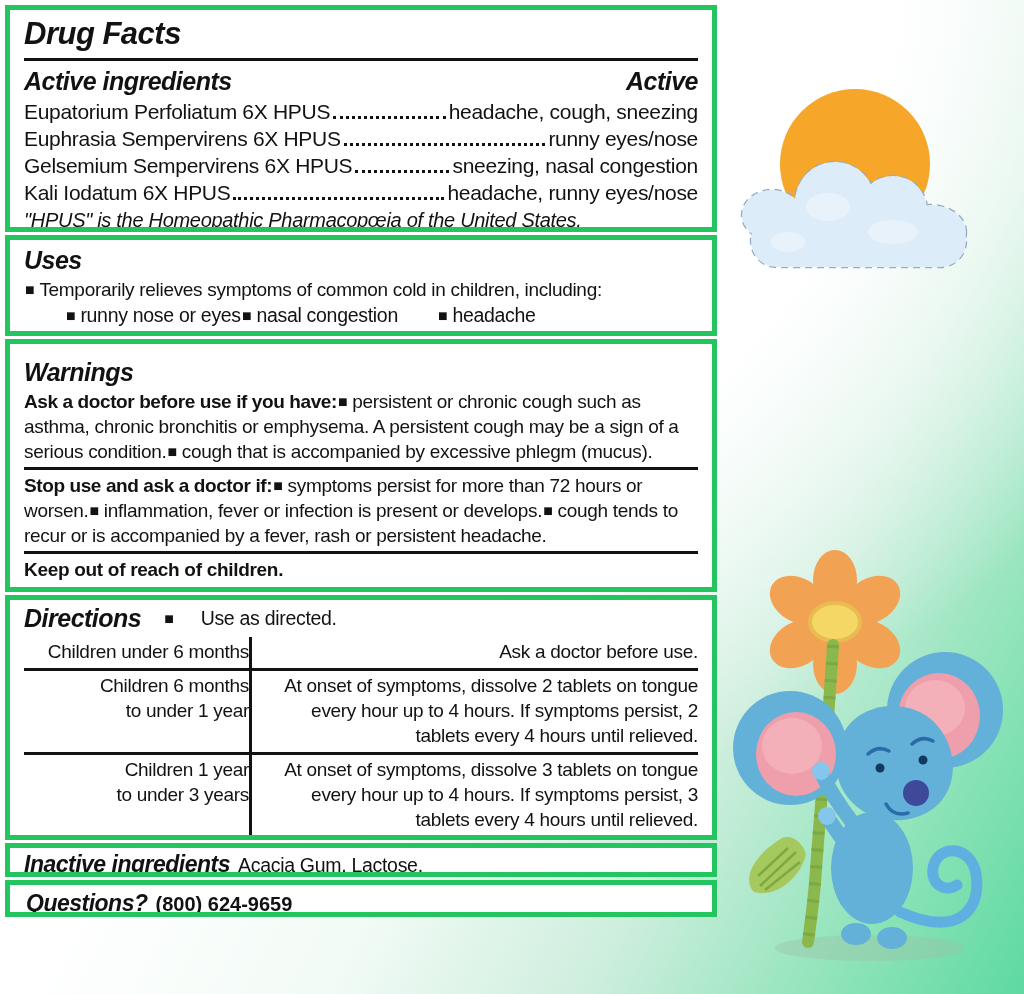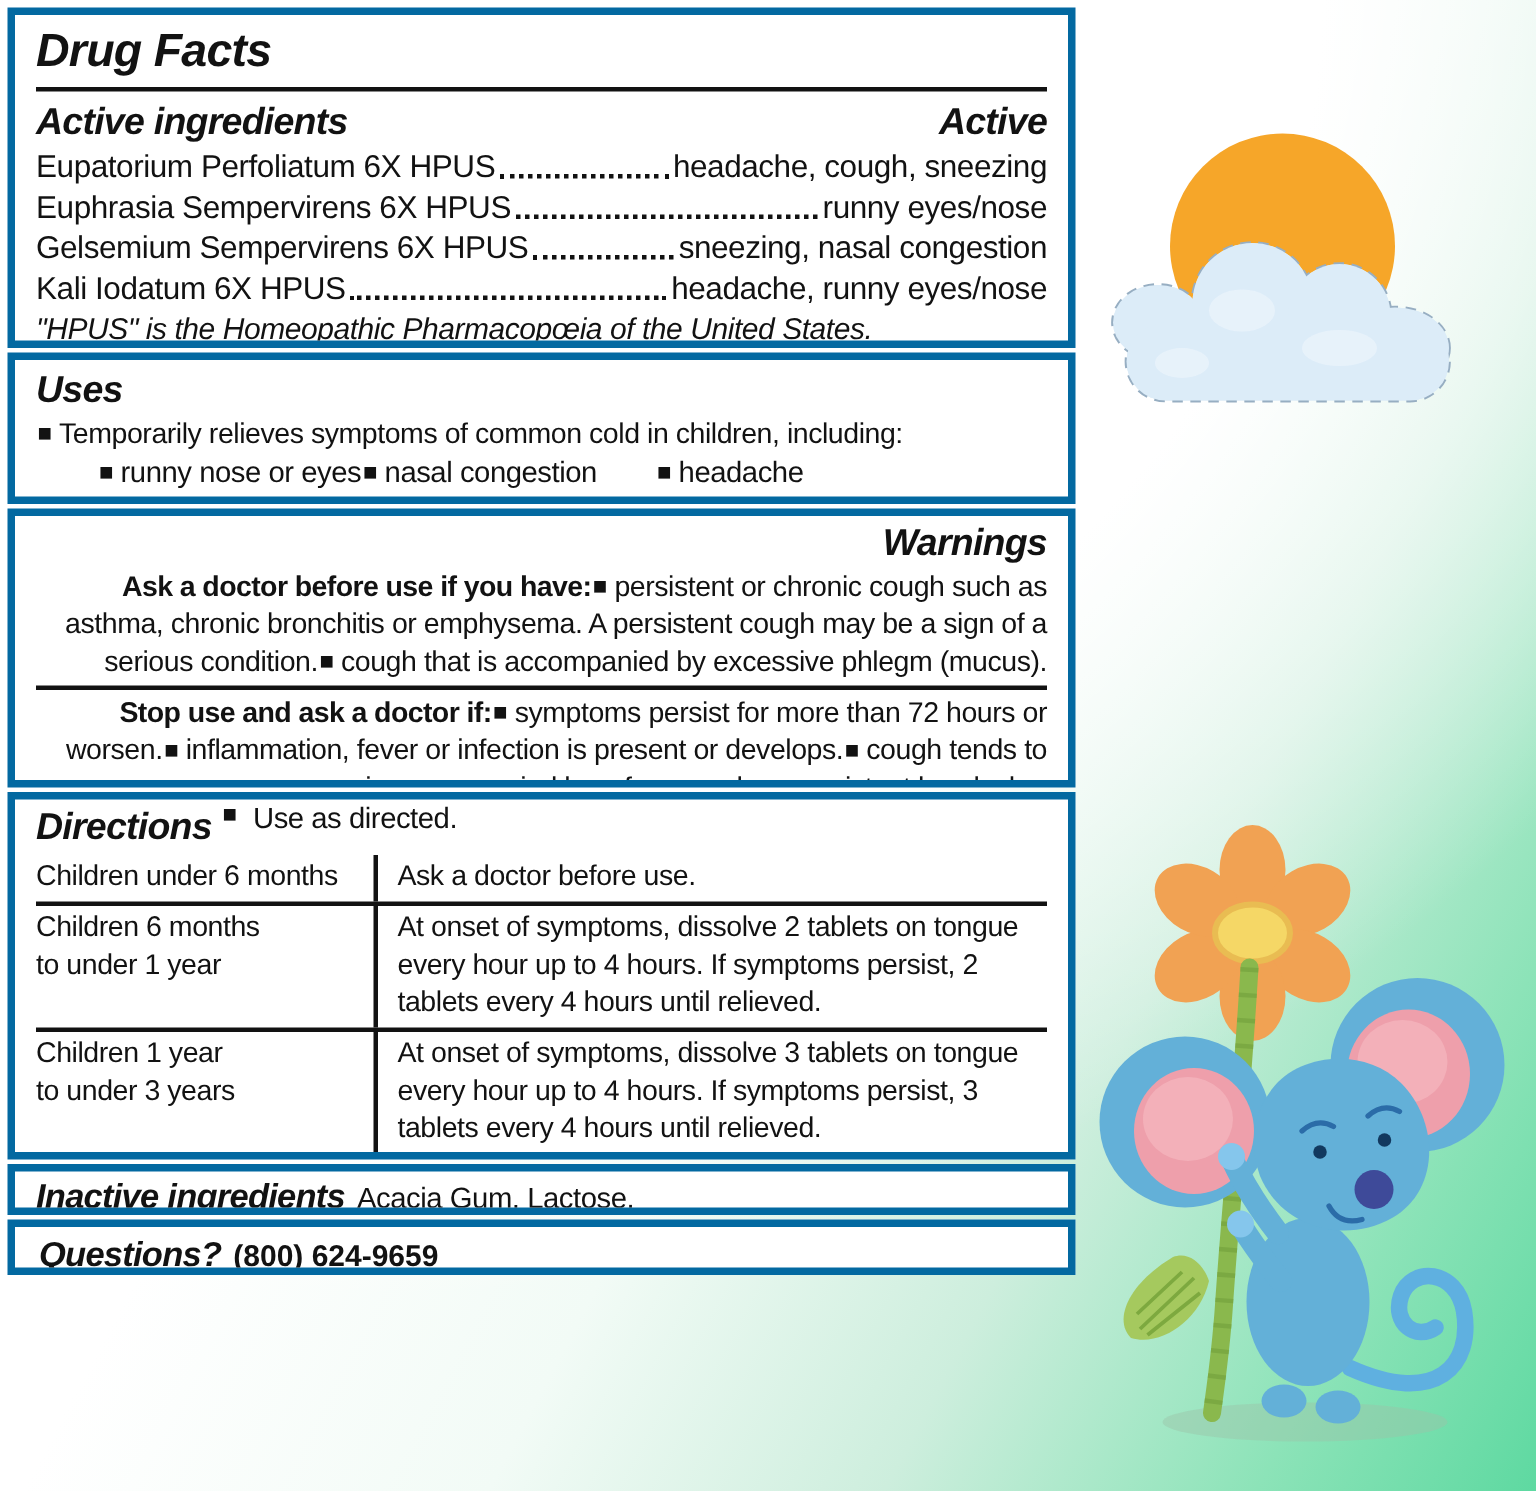--- a/index.html
+++ b/index.html
@@ -5,43 +5,43 @@
   html,body{margin:0;padding:0;}
   body{
     width:1024px;height:994px;position:relative;overflow:hidden;
     font-family:"Liberation Sans",sans-serif;color:#121212;
     background:
       radial-gradient(ellipse 150% 115% at 8% 0%, #ffffff 52%, rgba(255,255,255,0) 78%),
       linear-gradient(118deg,#ffffff 35%,#f2fbf6 55%,#cdeedd 72%,#8ce3b8 88%,#5ed9a1 100%);
   }
   .panel{position:absolute;left:5px;top:5px;width:712px;}
   .sect{
-    box-sizing:border-box;background:#fff;border:5px solid #0369a1;
+    box-sizing:border-box;background:#fff;border:5px solid #22c55e;
     margin-bottom:3px;padding:4px 14px;overflow:hidden;letter-spacing:-0.3px;
   }
-  .s1{height:227px;} .s2{height:101px;} .s3{height:186px;padding-top:2px;text-align:right;}
+  .s1{height:227px;} .s2{height:101px;} .s3{height:253px;padding-top:12px;}
   .s4{height:245px;padding-top:2px;} .s5{height:34px;padding:3px 14px;} .s6{height:37px;padding:5px 16px;}
   h1{margin:2px 0 6px 0;font-size:31px;font-style:italic;letter-spacing:-0.5px;}
   h2{margin:2px 0 2px 0;font-size:25px;font-style:italic;letter-spacing:-0.5px;}
   .rule{border:none;border-top:3px solid #121212;margin:2px 0 4px 0;}
   .thinrule{border:none;border-top:3px solid #121212;margin:3px 0;}
   .hdr-row{display:flex;justify-content:space-between;align-items:baseline;}
   .body{font-size:19px;line-height:25px;margin:0;}
   .ing-row{display:flex;align-items:flex-end;font-size:21px;line-height:27px;white-space:nowrap;}
   .leader{flex:1;border-bottom:3px dotted #121212;margin:0 3px 6px 3px;min-width:20px;}
   .note{font-size:20px;font-style:italic;line-height:27px;margin-top:1px;}
   .sq{display:inline-block;margin:0 5px 0 1px;font-size:16px;vertical-align:1px;}
   .uses-grid{display:grid;grid-template-columns:176px 196px auto;margin-left:41px;font-size:19.5px;line-height:26px;}
   b.lead{letter-spacing:-0.4px;}
   .keep{font-size:19px;font-weight:bold;line-height:25px;margin:1px 0 0 0;}
-  .dir-head{display:flex;align-items:flex-start;gap:6px;margin-bottom:2px;}
+  .dir-head{display:flex;align-items:center;gap:22px;margin-bottom:2px;}
   .dir-head .intro{font-size:19.5px;}
   .tbl-row{display:grid;grid-template-columns:225px 1fr;}
   .tbl-row + .tbl-row{border-top:3px solid #121212;}
-  .cell{font-size:19px;line-height:25px;padding:2px 0 4px 0;}
+  .cell{font-size:19px;line-height:25px;padding:2px 0 4px 0;text-align:right;}
   .cell.instr{border-left:3px solid #121212;padding-left:13px;}
   .inline-sect{display:flex;align-items:baseline;gap:8px;}
   .inline-sect h2{margin:0;font-size:23px;}
   .inline-sect .txt{font-size:19.5px;}
   .s6 .txt{font-size:20px;font-weight:bold;letter-spacing:0;}
   .illus{position:absolute;}
 </style>
 </head>
 <body>
 

